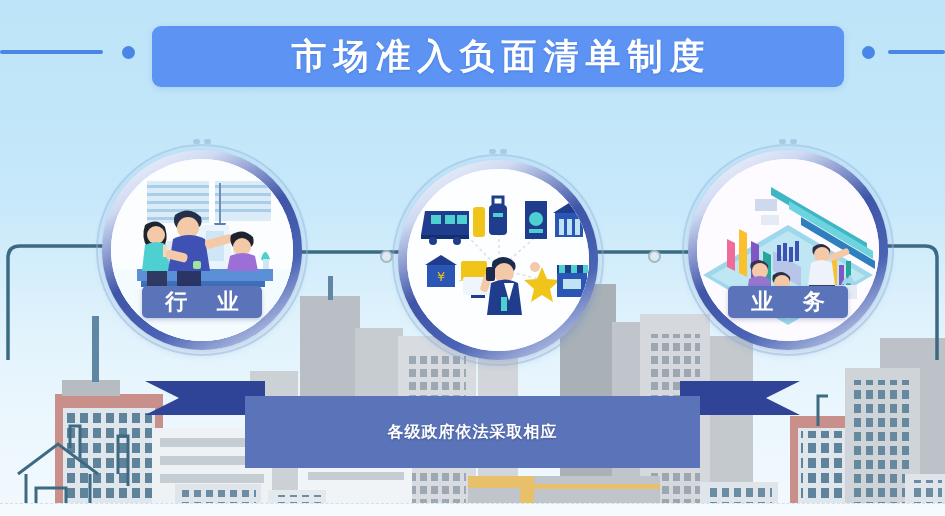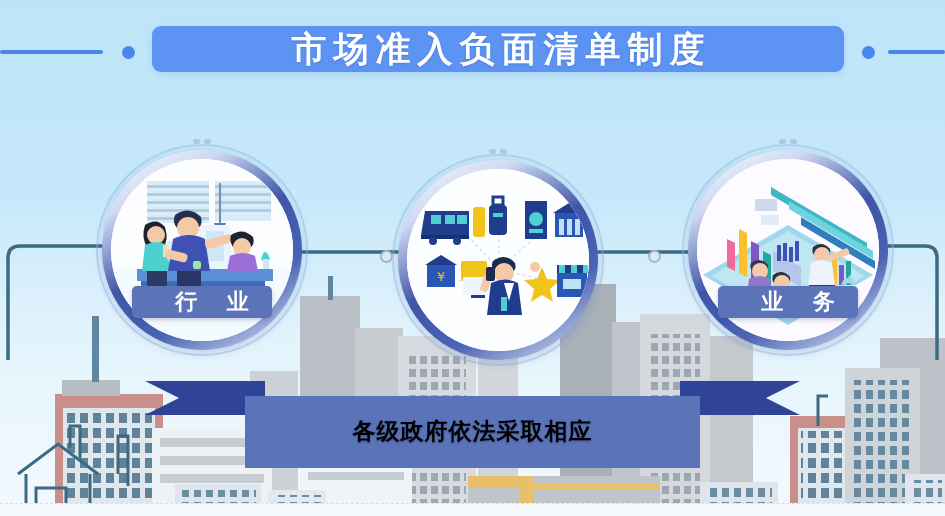--- a/index.html
+++ b/index.html
@@ -11,21 +11,21 @@
     position:relative;width:945px;height:516px;overflow:hidden;
     background:linear-gradient(180deg,#bde4f8 0%,#c6e8fa 38%,#dff2fc 62%,#eaf6fd 78%,#f2f9fe 100%);
   }
 
   
   .hdr-line{position:absolute;height:4px;background:#4a86e8;border-radius:2px;}
   .hdr-dot{position:absolute;width:13px;height:13px;border-radius:50%;background:#4a86e8;}
 
   
   .title-bar{
-    position:absolute;left:152px;top:26px;width:692px;height:46px;
+    position:absolute;left:152px;top:26px;width:692px;height:61px;
     background:#5d93f2;border-radius:9px;
     display:flex;align-items:center;justify-content:center;
     box-shadow:0 2px 6px rgba(60,120,220,.18);
   }
   .title-text{
     color:#ffffff;font-size:35px;font-weight:bold;letter-spacing:7px;
     text-indent:7px;line-height:1;
     text-shadow:0 1px 2px rgba(40,90,180,.35);
   }
 
@@ -52,36 +52,35 @@
   .scene{position:absolute;left:0;top:0;width:182px;height:182px;}
   .cap-dots{position:absolute;left:50%;top:-11px;transform:translateX(-50%);
             display:flex;gap:4px;opacity:.45;}
   .cap-dots i{display:block;width:7px;height:5px;border-radius:2px;background:#8fa6cf;}
   .lbl{
     position:absolute;left:50%;transform:translateX(-50%);
     bottom:32px;width:120px;height:32px;border-radius:5px;
     background:#5b73b8;
     display:flex;align-items:center;justify-content:center;
     box-shadow:0 2px 4px rgba(40,60,130,.25);
-    padding-left:20px;
   }
   .lbl span{color:#fff;font-size:22px;font-weight:bold;letter-spacing:11px;text-indent:11px;}
 
   
   .ribbon{position:absolute;left:145px;top:381px;width:655px;height:34px;}
   .rib-tail{position:absolute;top:0;width:120px;height:34px;background:#2f4397;}
   .rib-tail.l{left:0;clip-path:polygon(0 0,100% 0,100% 100%,0 100%,34px 50%);}
   .rib-tail.r{right:0;clip-path:polygon(0 0,100% 0,calc(100% - 34px) 50%,100% 100%,0 100%);}
   .rib-body{
     position:absolute;left:100px;top:16px;width:455px;height:72px;
     background:#5b73b8;display:flex;flex-direction:column;
     align-items:center;justify-content:center;gap:2px;
   }
   .rib-body div{
-    color:#000000;font-size:23px;font-weight:bold;letter-spacing:1px;line-height:1.18;
+    color:#ffffff;font-size:16px;font-weight:bold;letter-spacing:1px;line-height:1.18;
     text-shadow:0 1px 2px rgba(25,40,95,.4);
   }
 
   .ground{position:absolute;left:0;bottom:0;width:945px;height:12px;
           background:#f4fafe;border-top:1px dashed #cfe0ec;}
 </style>
 </head>
 <body>
 
 <div id="stage">

